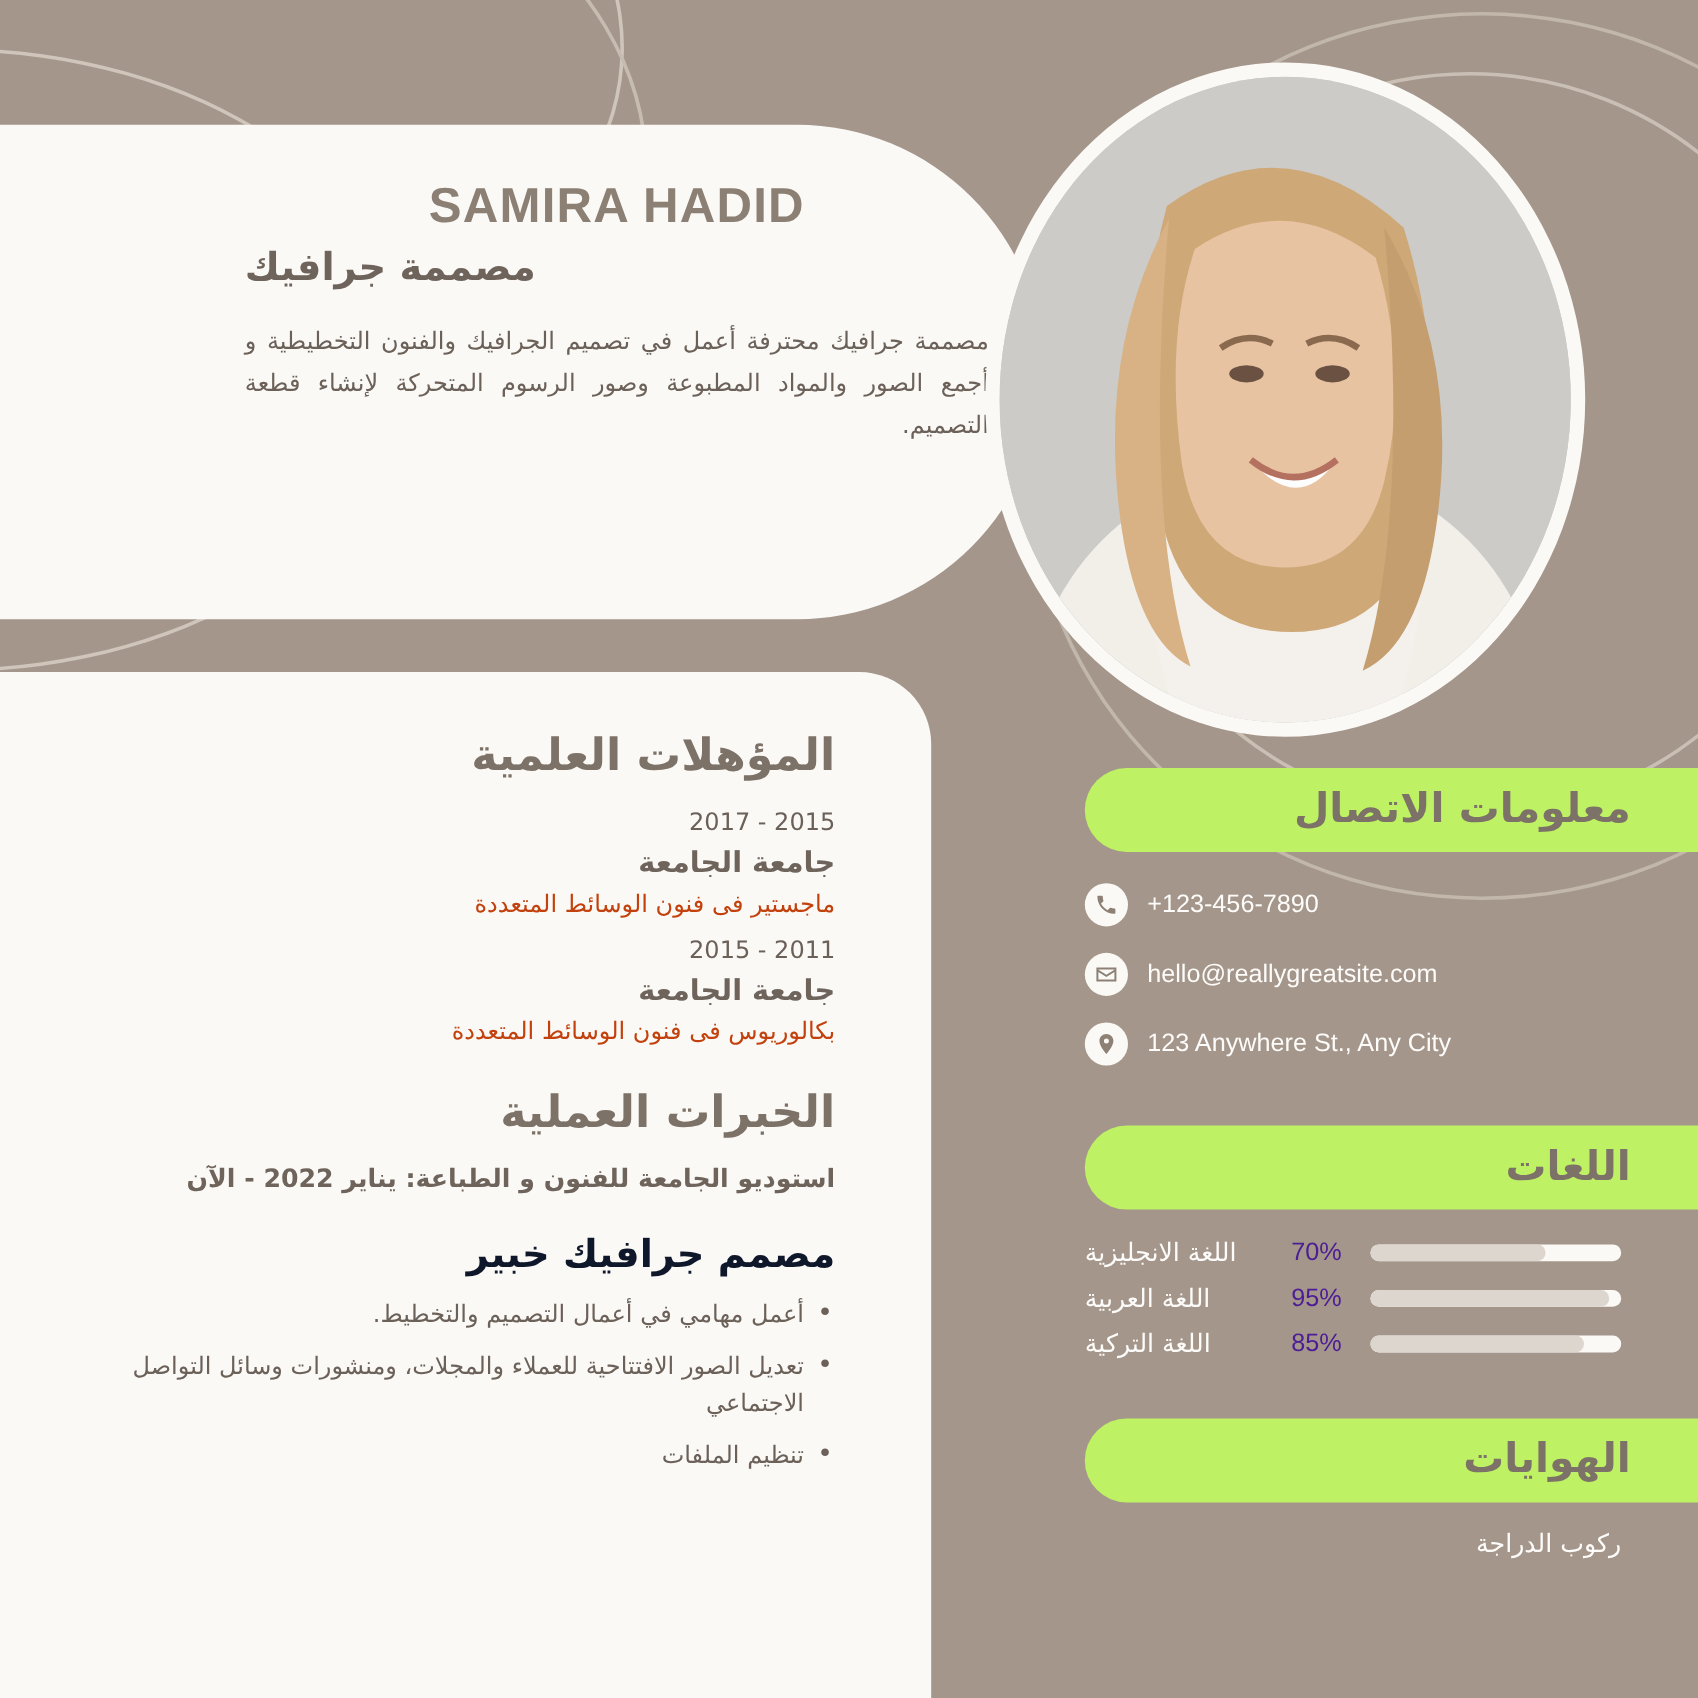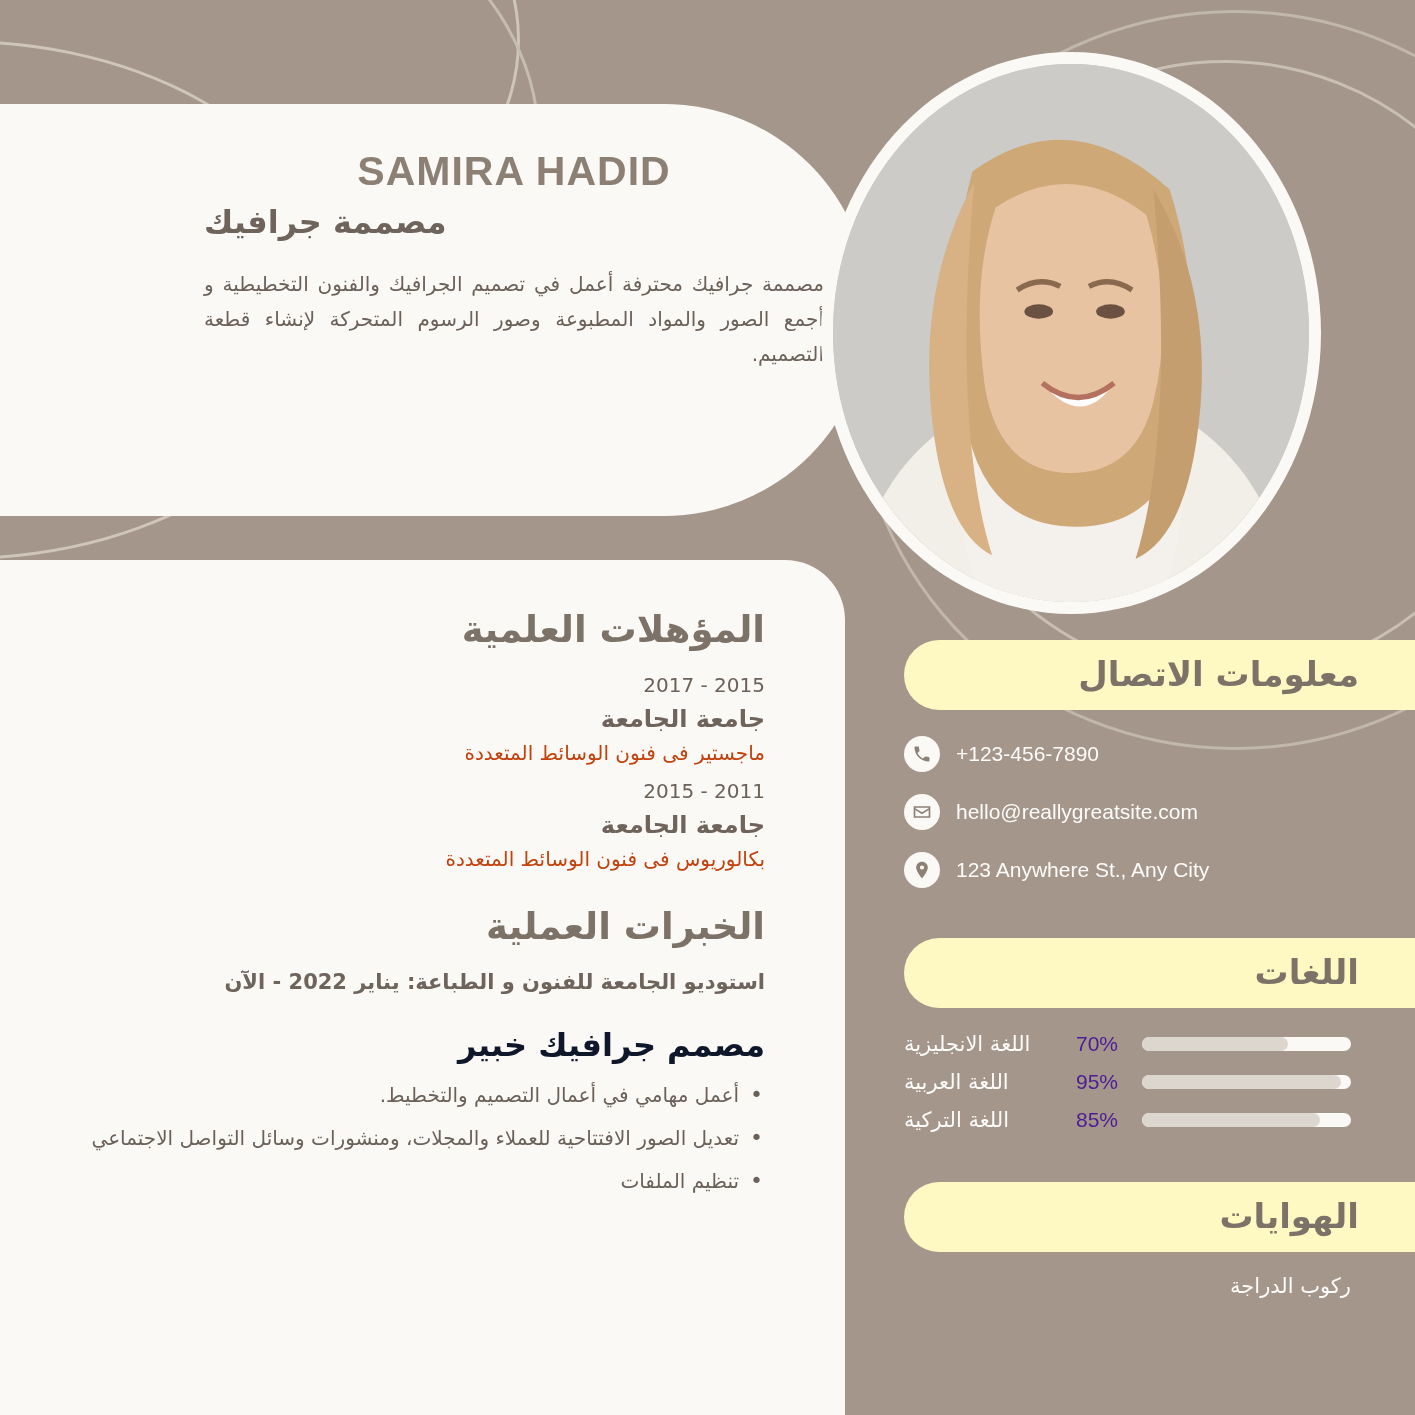--- a/index.html
+++ b/index.html
@@ -89,21 +89,21 @@
     position: relative;
     background: #c9c9c7;
   }
   .photo svg { display: block; width: 100%; height: 100%; }
 
   
   .main-panel {
     position: absolute;
     left: 0;
     top: 560px;
-    width: 845px;
+    width: 776px;
     height: 855px;
     background: #fbf9f6;
     border-radius: 0 60px 0 0;
     z-index: 2;
     padding: 48px 80px 0 40px;
     text-align: right;
   }
   .sec-title {
     font-size: 37px;
     font-weight: bold;
@@ -139,21 +139,21 @@
   .sidebar {
     position: absolute;
     right: 0;
     top: 640px;
     width: 555px;
     padding-left: 44px;
     padding-right: 64px;
     z-index: 2;
   }
   .pill {
-    background: #fef9c3;
+    background: #bef264;
     border-radius: 40px 0 0 40px;
     margin-right: -64px;
     padding: 14px 56px 16px 40px;
     text-align: right;
   }
   .pill h2 {
     font-size: 34px;
     font-weight: bold;
     color: #7d7267;
   }

